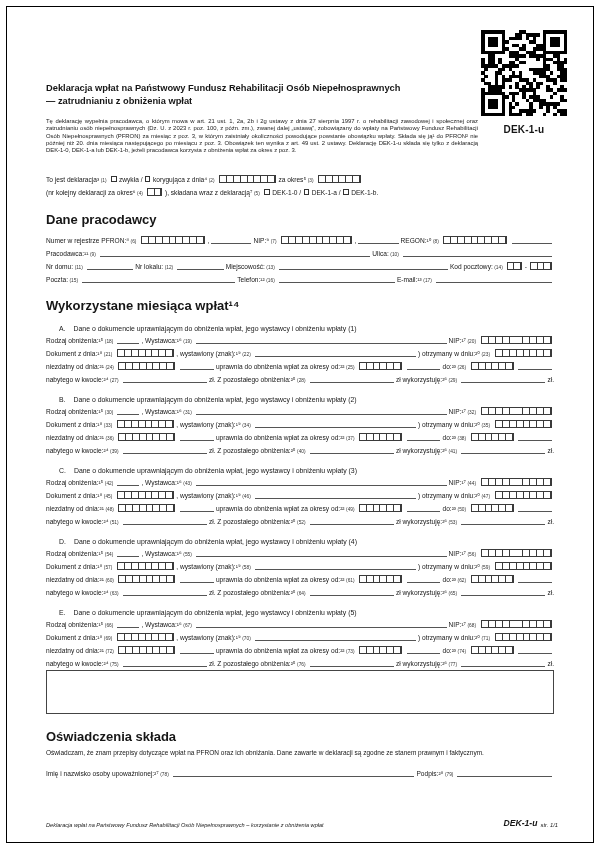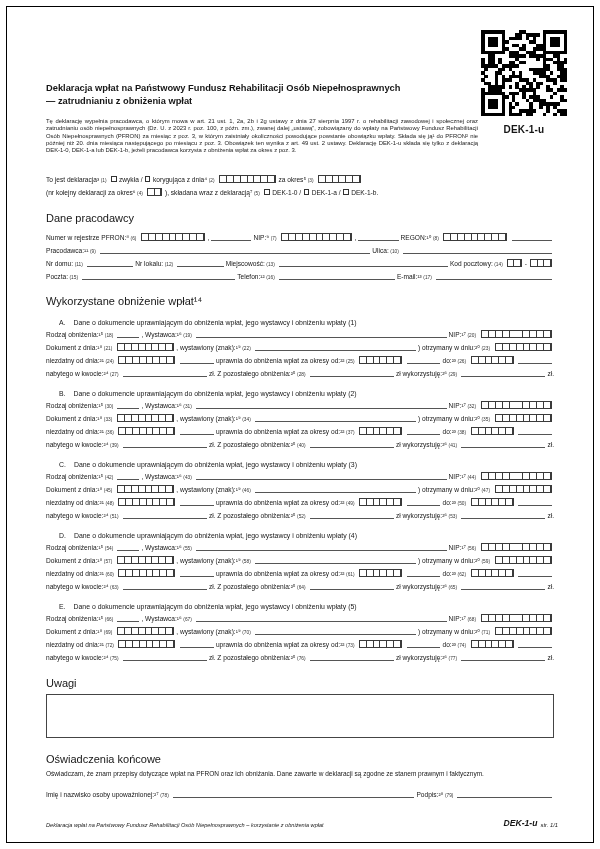--- a/index.html
+++ b/index.html
@@ -22,21 +22,21 @@
   .fill{border-bottom:1px solid #555;align-self:flex-end;margin:0 2px 1px;height:0;flex:1 1 14px;min-width:10px}
   .f2{flex:2}.f3{flex:3}.f15{flex:1.5}.fh{flex:.55}.fsm{flex:0 0 22px}
   .chk{width:5.5px;height:5.5px;border:1px solid #333;align-self:flex-end;margin:0 2.5px 2px;flex:0 0 auto}
   .comb{height:8.5px;border:1px solid #3a3a3a;align-self:flex-end;margin:0 2.5px .5px;flex:0 0 auto}
   .c10{width:71px;background:repeating-linear-gradient(90deg,transparent 0 5.9px,#3a3a3a 5.9px 6.9px)}
   .c9{width:64px;background:repeating-linear-gradient(90deg,transparent 0 5.89px,#3a3a3a 5.89px 6.89px)}
   .c8{width:57px;background:repeating-linear-gradient(90deg,transparent 0 5.88px,#3a3a3a 5.88px 6.88px)}
   .c6{width:43px;background:repeating-linear-gradient(90deg,transparent 0 5.83px,#3a3a3a 5.83px 6.83px)}
   .c3{width:22px;background:repeating-linear-gradient(90deg,transparent 0 5.67px,#3a3a3a 5.67px 6.67px)}
   .c2{width:15px;background:repeating-linear-gradient(90deg,transparent 0 5.5px,#3a3a3a 5.5px 6.5px)}
-  .h1{font-size:11px;font-weight:normal;margin:15px 0 5px}
+  .h1{font-size:13px;font-weight:bold;margin:15px 0 5px}
   .h1.red{margin-top:14px}
   .rsec{margin-top:7px}
   .rsec-head{display:flex;align-items:flex-end;height:12px;font-size:6.9px;padding-left:13px;white-space:nowrap}
   .rletter{margin-right:8px}
   .uwagi-box{border:1px solid #444;height:44px;margin-top:2px}
   .statement{font-size:6.5px;margin-top:5px}
   .name-row{margin-top:9px}
   .footer{position:absolute;left:46px;right:42px;bottom:21px;display:flex;justify-content:space-between;align-items:flex-end}
   .f-left{font-style:italic;font-size:5.6px;color:#222}
   .f-right{display:flex;align-items:flex-end}
@@ -473,21 +473,21 @@
       <span class="fn">(15)</span>
       <span class="fill f15"></span>
       <span class="lbl">Telefon:¹²</span>
       <span class="fn">(16)</span>
       <span class="fill"></span>
       <span class="lbl">E-mail:¹³</span>
       <span class="fn">(17)</span>
       <span class="fill"></span>
     </div>
 
-    <h2 class="h1 red">Wykorzystane obniżenie wpłat¹⁴</h2>
+    <h2 class="h1 red">Wykorzystane miesiąca wpłat¹⁴</h2>
 
     <div id="rsec-container">
       <section class="rsec">
         <div class="rsec-head">
           <span class="rletter">A.</span>
           <span class="rtitle">Dane o dokumencie uprawniającym do obniżenia wpłat, jego wystawcy i obniżeniu wpłaty (1)</span>
         </div>
         <div class="frow">
           <span class="lbl">Rodzaj obniżenia:¹⁵</span>
           <span class="fn">(18)</span>
@@ -752,24 +752,23 @@
           <span class="fn">(76)</span>
           <span class="fill"></span>
           <span class="lbl">zł wykorzystuję:²⁶</span>
           <span class="fn">(77)</span>
           <span class="fill"></span>
           <span class="lbl">zł.</span>
         </div>
       </section>
     </div>
 
-    <h2 class="h1">Uwagi</h2>
     <div class="uwagi-box"></div>
 
-    <h2 class="h1">Oświadczenia końcowe</h2>
+    <h2 class="h1">Oświadczenia składa</h2>
     <p class="statement">Oświadczam, że znam przepisy dotyczące wpłat na PFRON oraz ich obniżania. Dane zawarte w deklaracji są zgodne ze stanem prawnym i faktycznym.</p>
 
     <div class="frow name-row">
       <span class="lbl">Imię i nazwisko osoby upoważnionej:²⁷</span>
       <span class="fn">(78)</span>
       <span class="fill f3"></span>
       <span class="lbl">Podpis:²⁸</span>
       <span class="fn">(79)</span>
       <span class="fill"></span>
     </div>

